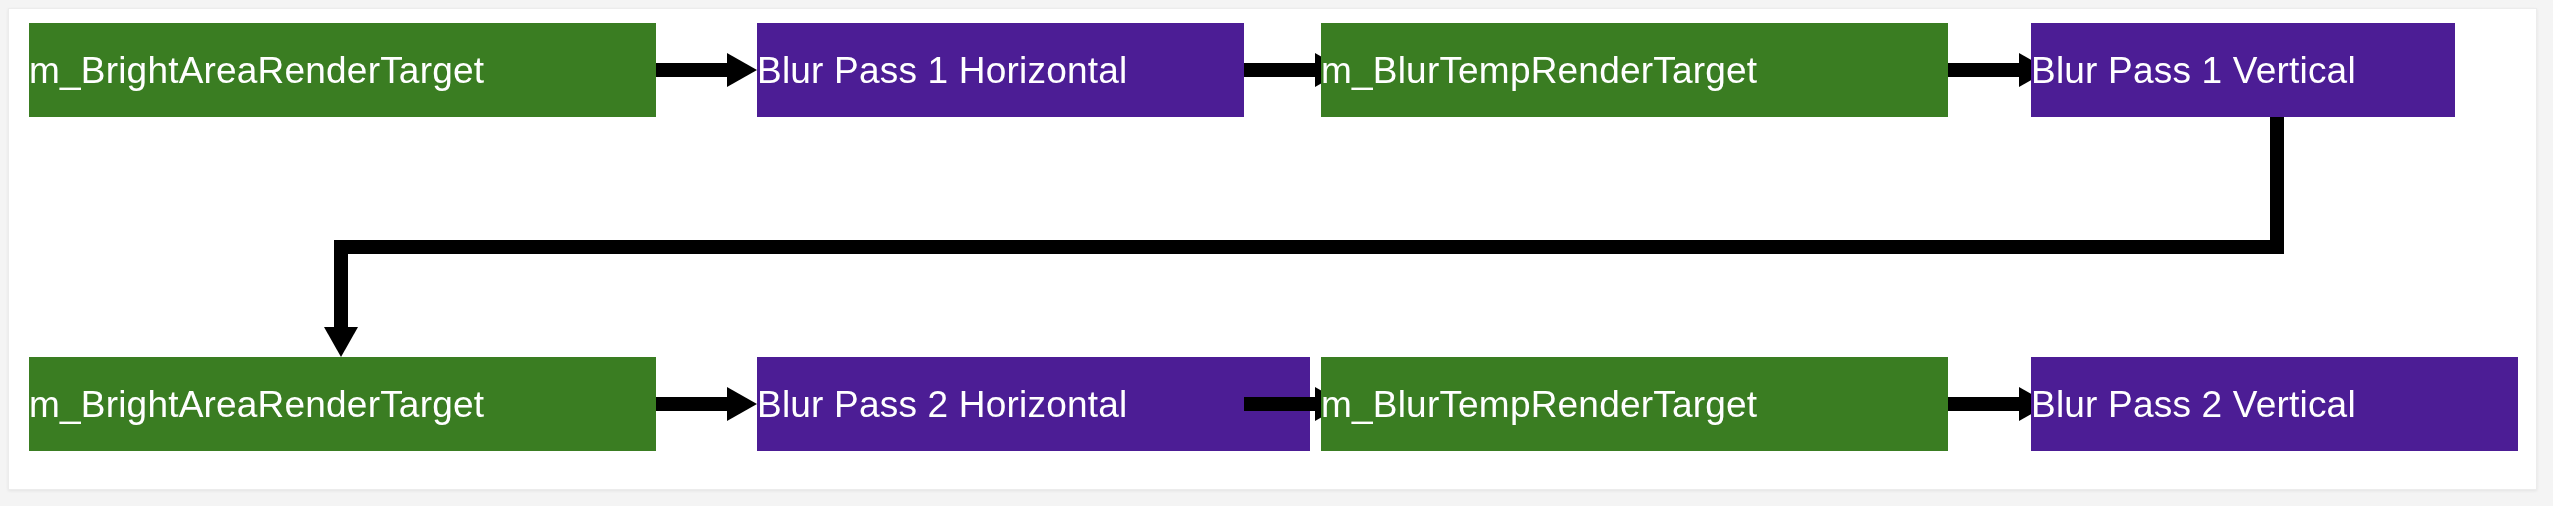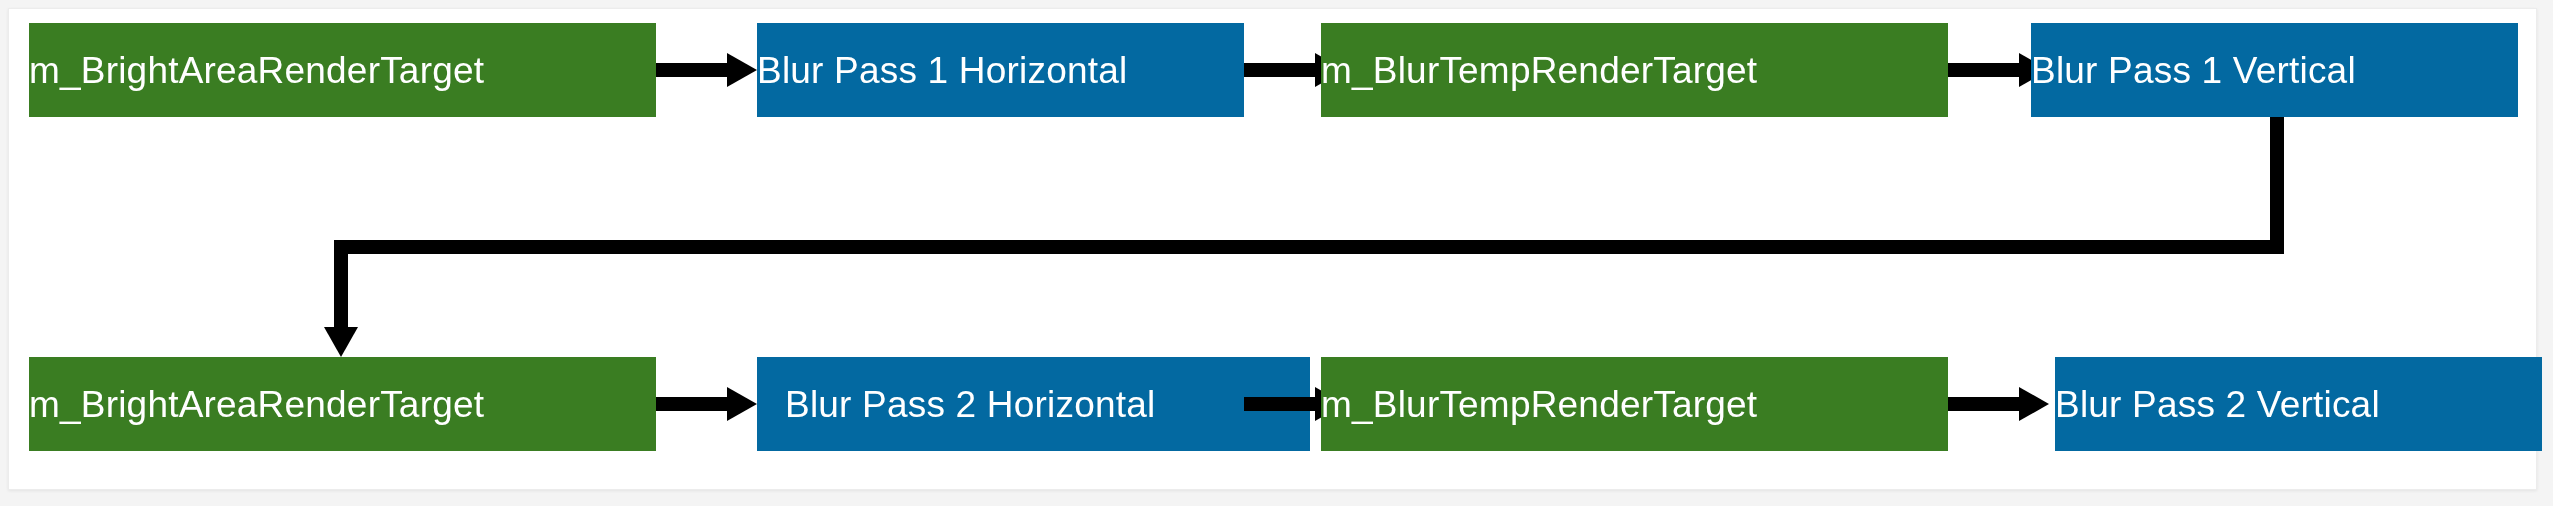--- a/index.html
+++ b/index.html
@@ -37,21 +37,21 @@
     color: #ffffff;
     font-size: 37px;
     font-weight: 400;
     letter-spacing: 0.2px;
     line-height: 1;
     box-sizing: border-box;
     white-space: nowrap;
     user-select: none;
   }
   .node.green { background: #3a7d22; }
-  .node.blue  { background: #0369a1; }
+  .node.blue  { background: #4c1d95; }
 
   .edge-line {
     position: absolute;
     background: #000000;
   }
   .arrowhead-right {
     position: absolute;
     width: 0;
     height: 0;
     border-top: 17px solid transparent;
@@ -87,48 +87,48 @@
     <div class="edge-line" style="left:1235px; top:54px; width:78px; height:14px;"></div>
     <div class="arrowhead-right" style="left:1306px; top:44px;"></div>
 
     <div class="node green" style="left:1312px; top:14px; width:627px; height:94px;">
       <span>m_BlurTempRenderTarget</span>
     </div>
 
     <div class="edge-line" style="left:1939px; top:54px; width:78px; height:14px;"></div>
     <div class="arrowhead-right" style="left:2010px; top:44px;"></div>
 
-    <div class="node blue" style="left:2022px; top:14px; width:487px; height:94px;">
+    <div class="node blue" style="left:2022px; top:14px; width:424px; height:94px;">
       <span>Blur Pass 1 Vertical</span>
     </div>
 
     <div class="edge-line" style="left:2261px; top:108px; width:14px; height:137px;"></div>
     <div class="edge-line" style="left:325px; top:231px; width:1950px; height:14px;"></div>
     <div class="edge-line" style="left:325px; top:231px; width:14px; height:90px;"></div>
     <div class="arrowhead-down" style="left:315px; top:318px;"></div>
 
     <div class="node green" style="left:20px; top:348px; width:627px; height:94px;">
       <span>m_BrightAreaRenderTarget</span>
     </div>
 
     <div class="edge-line" style="left:647px; top:388px; width:78px; height:14px;"></div>
     <div class="arrowhead-right" style="left:718px; top:378px;"></div>
 
-    <div class="node blue" style="left:748px; top:348px; width:553px; height:94px;padding-left:28px;">
+    <div class="node blue" style="left:748px; top:348px; width:553px; height:94px;">
       <span>Blur Pass 2 Horizontal</span>
     </div>
 
     <div class="edge-line" style="left:1235px; top:388px; width:78px; height:14px;"></div>
     <div class="arrowhead-right" style="left:1306px; top:378px;"></div>
 
     <div class="node green" style="left:1312px; top:348px; width:627px; height:94px;">
       <span>m_BlurTempRenderTarget</span>
     </div>
 
     <div class="edge-line" style="left:1939px; top:388px; width:78px; height:14px;"></div>
     <div class="arrowhead-right" style="left:2010px; top:378px;"></div>
 
-    <div class="node blue" style="left:2022px; top:348px; width:487px; height:94px;margin-left:24px;">
+    <div class="node blue" style="left:2022px; top:348px; width:487px; height:94px;">
       <span>Blur Pass 2 Vertical</span>
     </div>
 
   </div>
 </div>
 
 </body></html>

